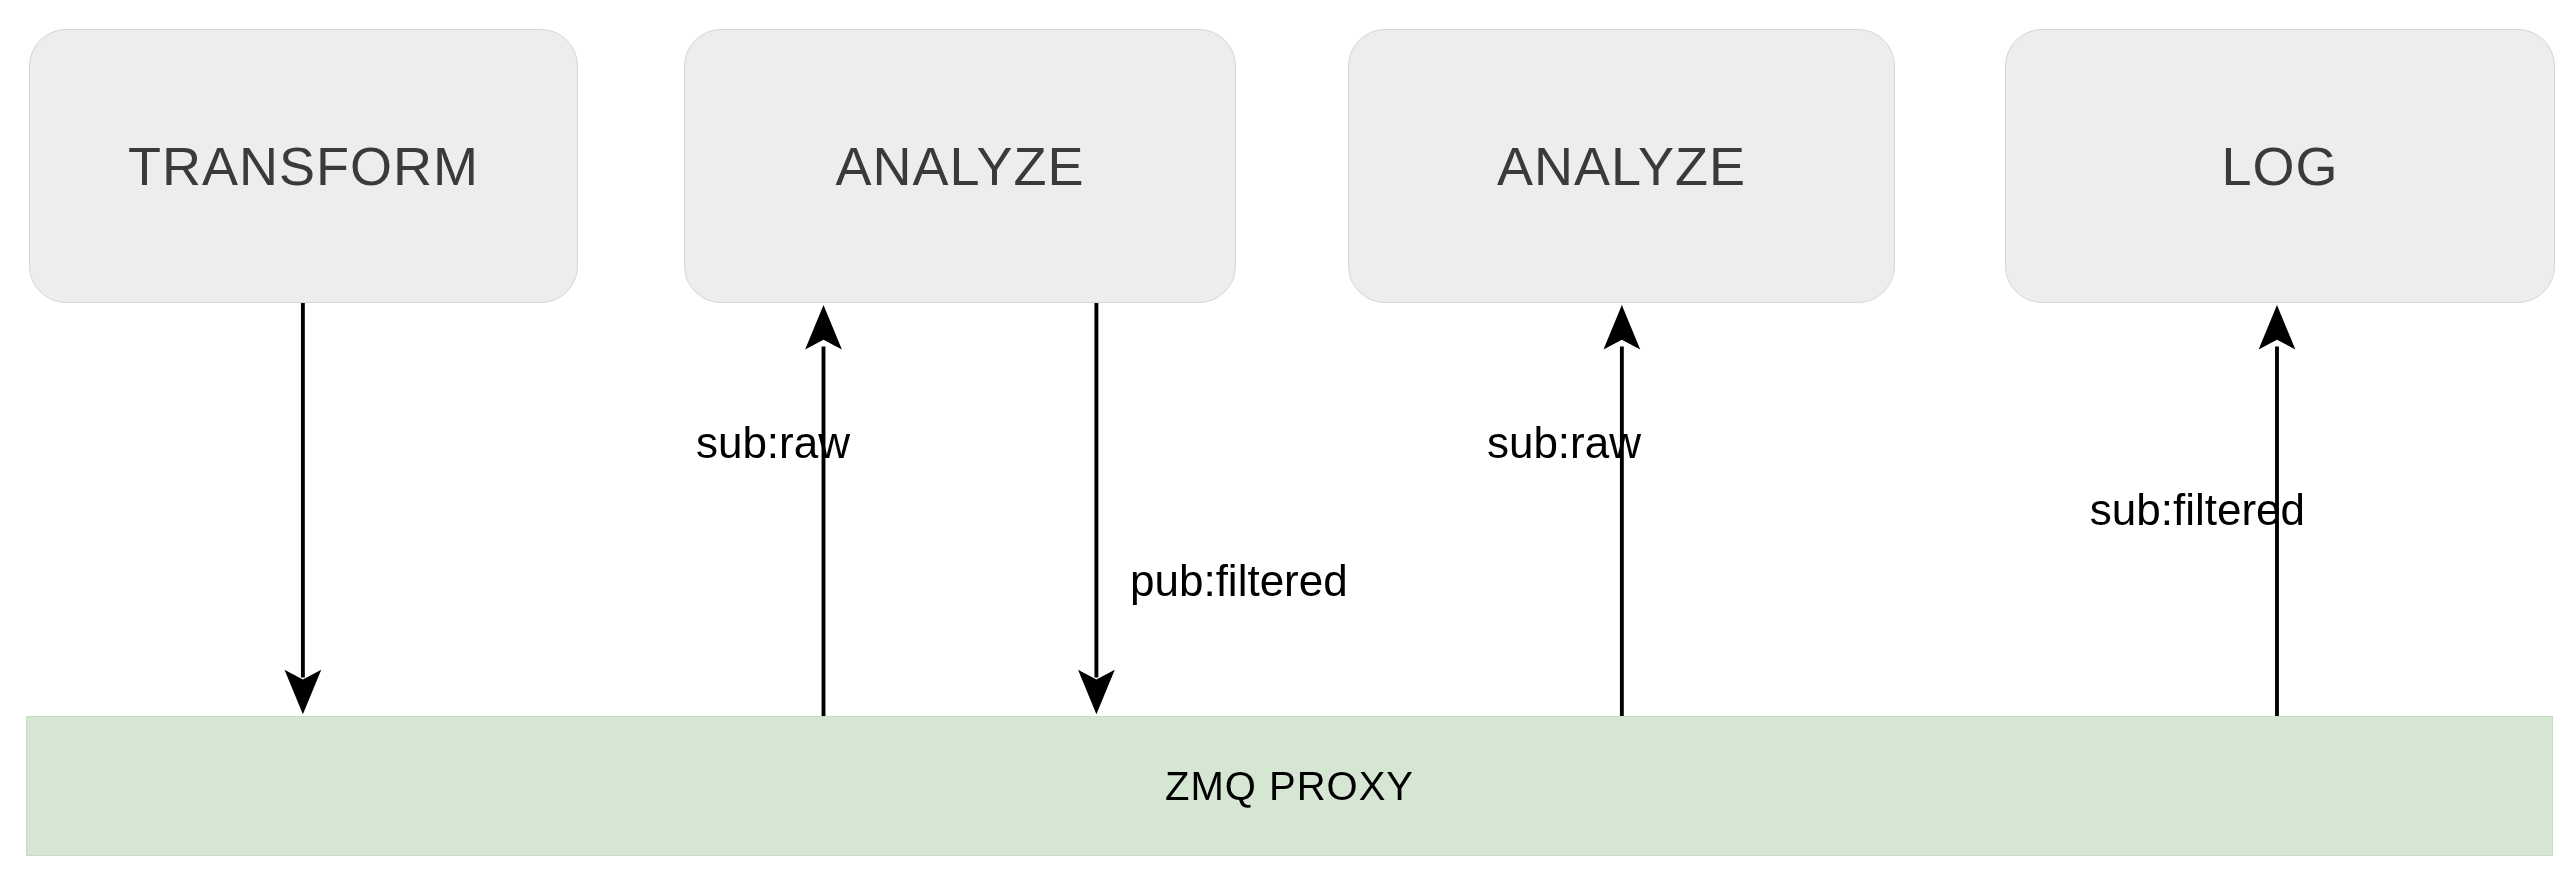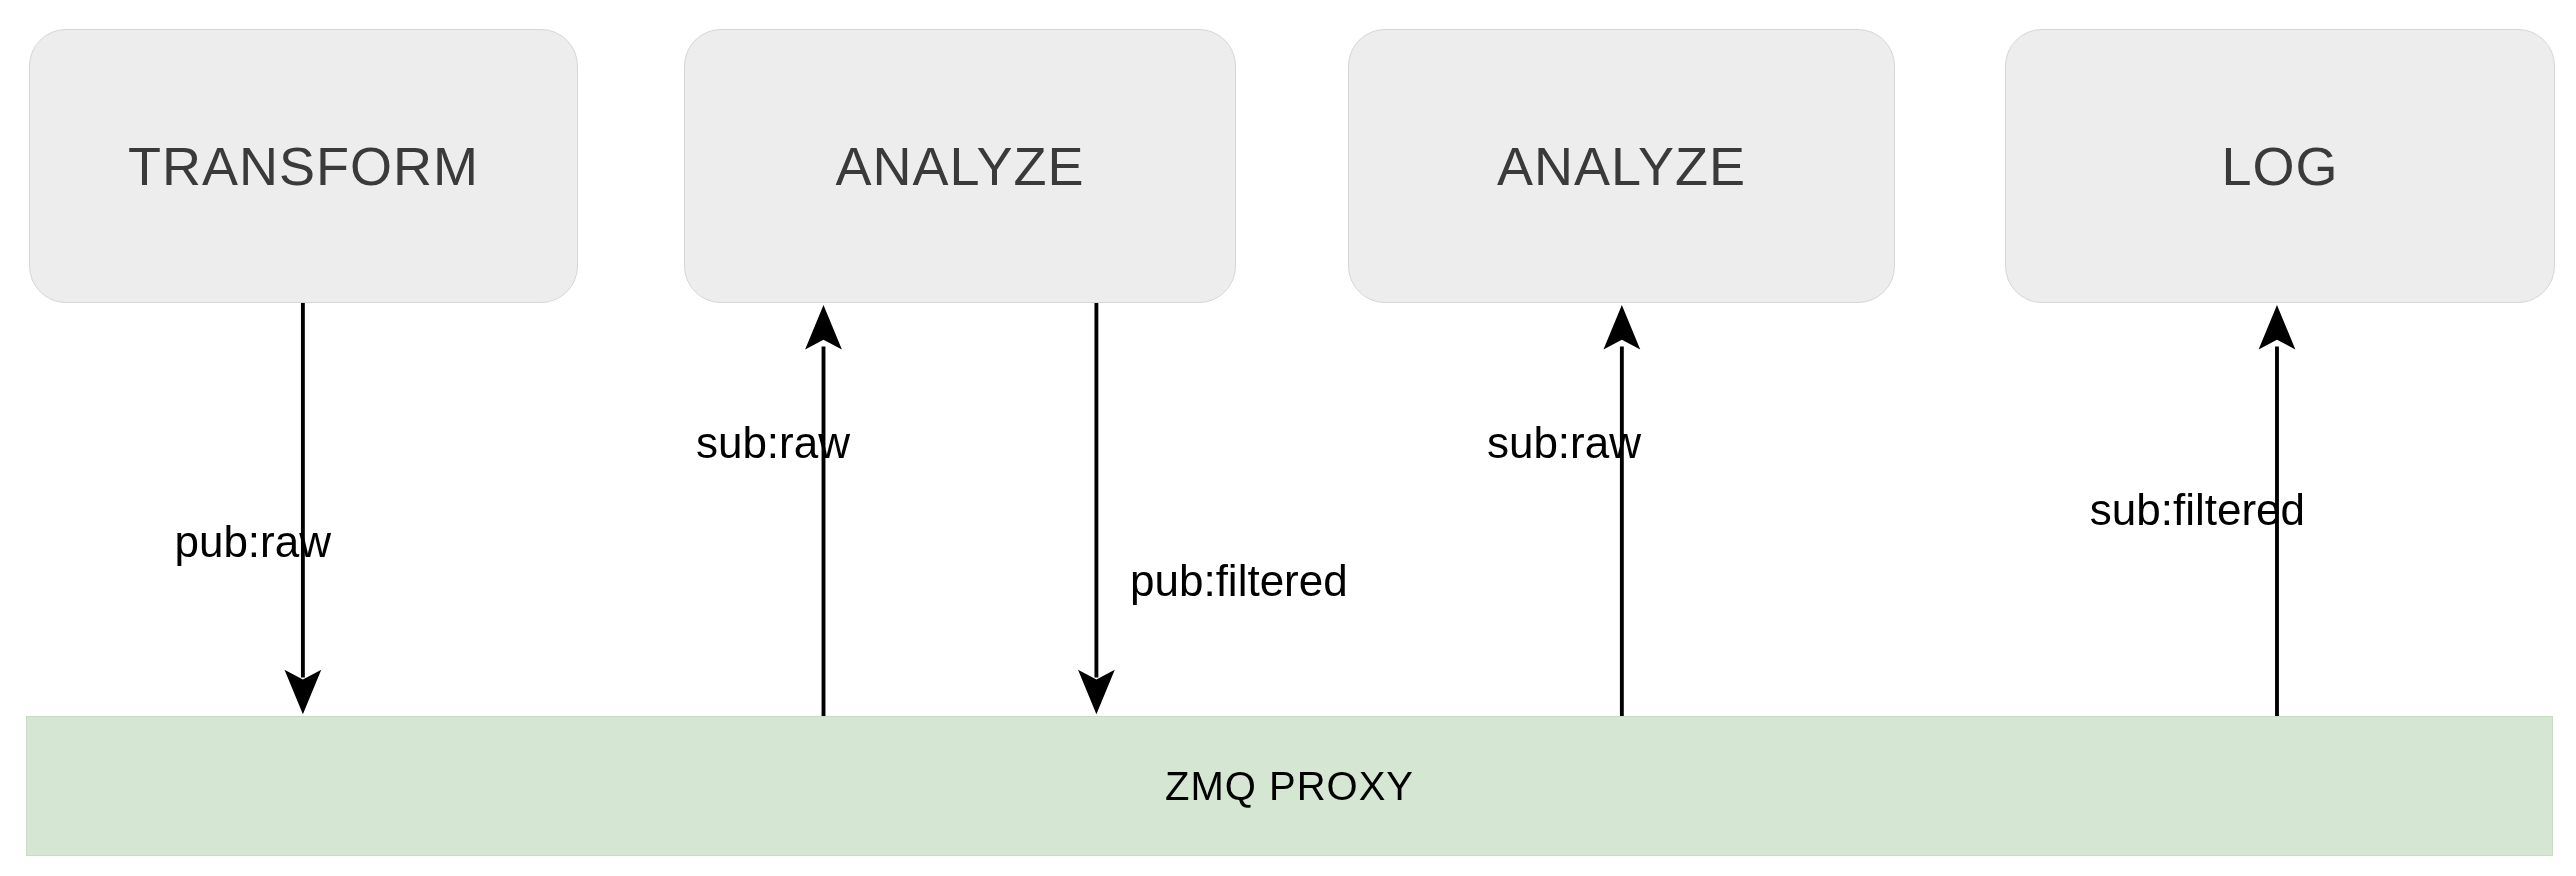--- a/index.html
+++ b/index.html
@@ -131,21 +131,20 @@
       <line class="edge-line" x1="1676" y1="740" x2="1676" y2="358"></line>
       <path class="edge-head" d="M 1676 315 L 1657 361 L 1676 351 L 1695 361 Z"></path>
     </g>
 
     <g>
       <line class="edge-line" x1="2353" y1="740" x2="2353" y2="358"></line>
       <path class="edge-head" d="M 2353 315 L 2334 361 L 2353 351 L 2372 361 Z"></path>
     </g>
   </svg>
 
-  <div class="edge-label lbl-pub-raw">pub:raw</div>
   <div class="edge-label lbl-sub-raw-1">sub:raw</div>
   <div class="edge-label lbl-pub-filtered">pub:filtered</div>
   <div class="edge-label lbl-sub-raw-2">sub:raw</div>
   <div class="edge-label lbl-sub-filtered">sub:filtered</div>
 
   <div class="bus">
     <span class="bus-label">ZMQ PROXY</span>
   </div>
 
 </div>

